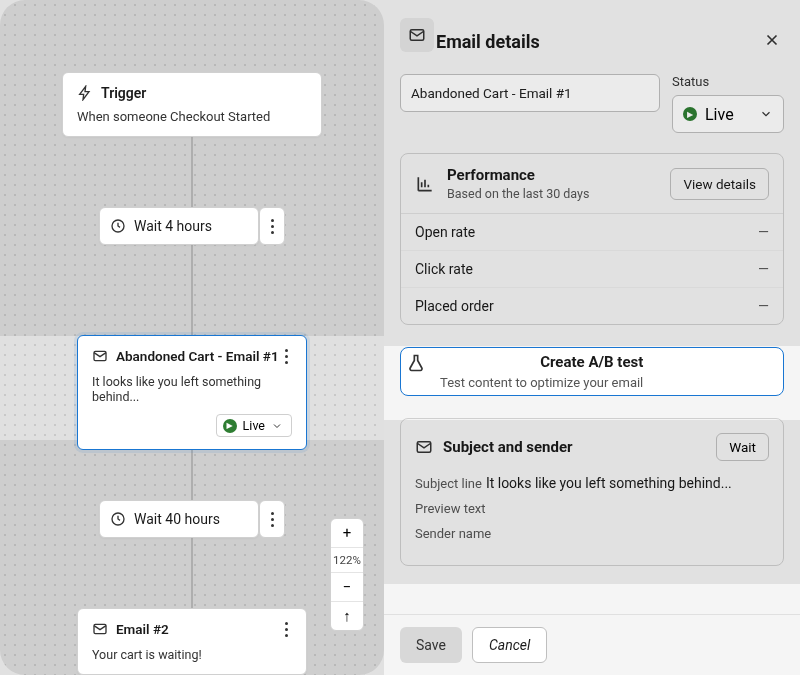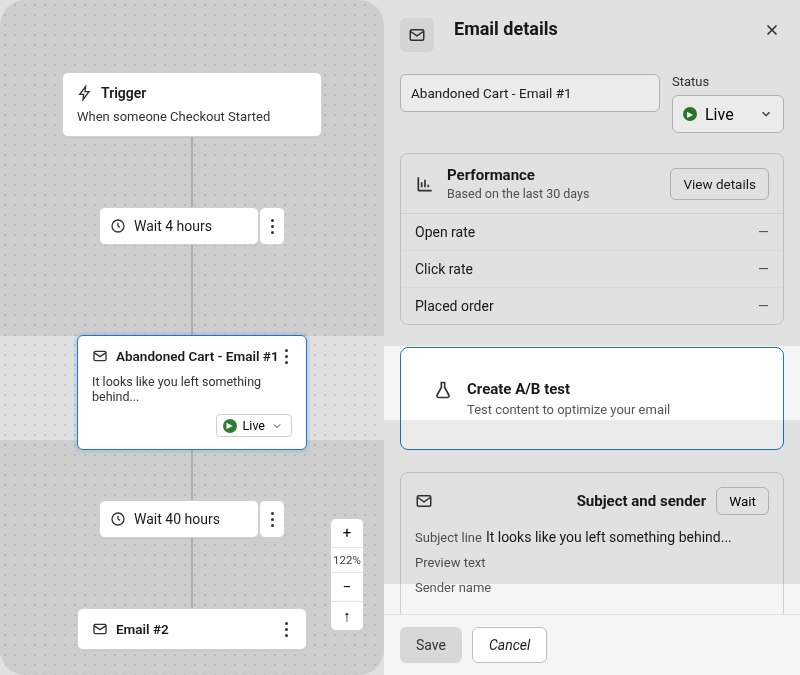--- a/index.html
+++ b/index.html
@@ -26,43 +26,43 @@
 .email-head .kebab-inline { position:absolute; right:10px; top:10px; width:20px; height:20px; display:flex; align-items:center; justify-content:center; cursor:pointer; }
 .email-desc { font-size:12.5px; color:#333; margin-top:10px; }
 .status-pill { display:inline-flex; align-items:center; gap:6px; border:1px solid #cfcfcf; border-radius:4px; padding:3px 8px 3px 6px; font-size:12.5px; float:right; margin-top:10px; cursor:pointer; }
 .status-dot { width:14px; height:14px; border-radius:50%; background:#2e7d32; display:flex; align-items:center; justify-content:center; color:#fff; font-size:8px; }
 .zoom { position:absolute; right:20px; bottom:44px; width:34px; background:#fff; border:1px solid #d0d0d0; border-radius:6px; display:flex; flex-direction:column; align-items:center; font-size:15px; z-index:3; }
 .zoom > div { width:100%; text-align:center; padding:5px 0; }
 .zoom > div + div { border-top:1px solid #e4e4e4; }
 .zoom-pct { font-size:11.5px; color:#444; }
 
 .panel { flex:1; height:100%; background:#f5f5f5; position:relative; padding:18px 16px 0 16px; display:flex; flex-direction:column; }
-.panel-head { display:flex; align-items:flex-start; gap:20px; }
+.panel-head { display:flex; align-items:flex-end; gap:2px; }
 .icon-badge { width:34px; height:34px; border-radius:6px; background:#e6e6e6; display:flex; align-items:center; justify-content:center; }
 .panel-title { font-size:18px; font-weight:700; color:#1a1a1a; flex:1; }
 .close-btn { width:24px; height:24px; cursor:pointer; display:flex; align-items:center; justify-content:center; }
 .row { display:flex; gap:12px; margin-top:22px; }
 .field-label { font-size:13px; color:#333; margin-bottom:6px; display:block; }
 .text-input { width:100%; height:38px; border:1px solid #bfbfbf; border-radius:6px; padding:0 10px; font-size:13.5px; background:#fff; color:#222; }
 .status-select { height:38px; border:1px solid #bfbfbf; border-radius:6px; background:#fff; display:flex; align-items:center; gap:8px; padding:0 10px; cursor:pointer; width:112px; }
 .card { border:1px solid #cfcfcf; border-radius:8px; background:#f5f5f5; margin-top:20px; }
 .perf-head { display:flex; align-items:center; padding:12px 14px; gap:12px; }
 .perf-titles { flex:1; }
 .perf-title { font-weight:700; font-size:15px; color:#1a1a1a; }
 .perf-sub { font-size:12.5px; color:#555; margin-top:2px; }
 .btn-outline { border:1px solid #bfbfbf; background:#f5f5f5; border-radius:6px; padding:7px 12px; font-size:13.5px; cursor:pointer; color:#1a1a1a;margin-left:36px; }
 .perf-rows { border-top:1px solid #e0e0e0; }
 .perf-row { display:flex; justify-content:space-between; padding:10px 14px; font-size:14px; color:#1a1a1a; }
 .perf-row + .perf-row { border-top:1px solid #ececec; }
 .perf-val { color:#555; }
-.ab-card { border:1.5px solid #1976d2; border-radius:8px; background:#fff; margin-top:22px; padding:32px; display:flex; gap:14px; cursor:pointer; }
+.ab-card { border:1.5px solid #1976d2; border-radius:8px; background:#fff; margin-top:22px; padding:5px; display:flex; gap:14px; cursor:pointer;text-align:right; }
 .ab-title { font-weight:700; font-size:15px; color:#1a1a1a; }
 .ab-sub { font-size:13px; color:#555; margin-top:4px; }
 .subj-head { display:flex; align-items:center; gap:10px; padding:14px; }
-.subj-title { font-weight:700; font-size:15px; color:#1a1a1a; flex:1;text-align:right; }
+.subj-title { font-weight:700; font-size:15px; color:#1a1a1a; flex:1; }
 .edit-btn { border:1px solid #bfbfbf; background:#f5f5f5; border-radius:6px; padding:5px 12px; font-size:13.5px; cursor:pointer; }
 .subj-body { padding:0 14px 14px 14px; font-size:14px; }
 .subj-line { display:flex; gap:4px; align-items:baseline; margin-bottom:10px; }
 .subj-label { color:#555; font-size:13px; }
 .subj-val { color:#1a1a1a; }
 .footer { position:absolute; left:0; right:0; bottom:0; background:#f5f5f5; border-top:1px solid #e0e0e0; padding:12px 16px; display:flex; gap:10px; }
 .btn-save { border:none; background:#d8d8d8; color:#333; border-radius:6px; padding:9px 16px; font-size:14px; cursor:pointer; }
 .btn-cancel { border:1px solid #bfbfbf; background:#fff; color:#1a1a1a; border-radius:6px; padding:9px 16px; font-size:14px; cursor:pointer;font-style:italic; }
 .dim { position:absolute; left:0; right:0; background:rgba(0,0,0,0.08); pointer-events:none; }
 .dim1 { top:0; height:346px; }
@@ -165,20 +165,21 @@
             </span>
           <span>Email #2</span>
           <span class="kebab-inline">
               <div class="dots">
                 <span></span>
                 <span></span>
                 <span></span>
               </div>
             </span>
         </div>
+        <div class="email-desc">Your cart is waiting!</div>
       </div>
     </div>
     <div class="zoom">
       <div>+</div>
       <div class="zoom-pct">122%</div>
       <div>−</div>
       <div>↑</div>
     </div>
   </div>
 

